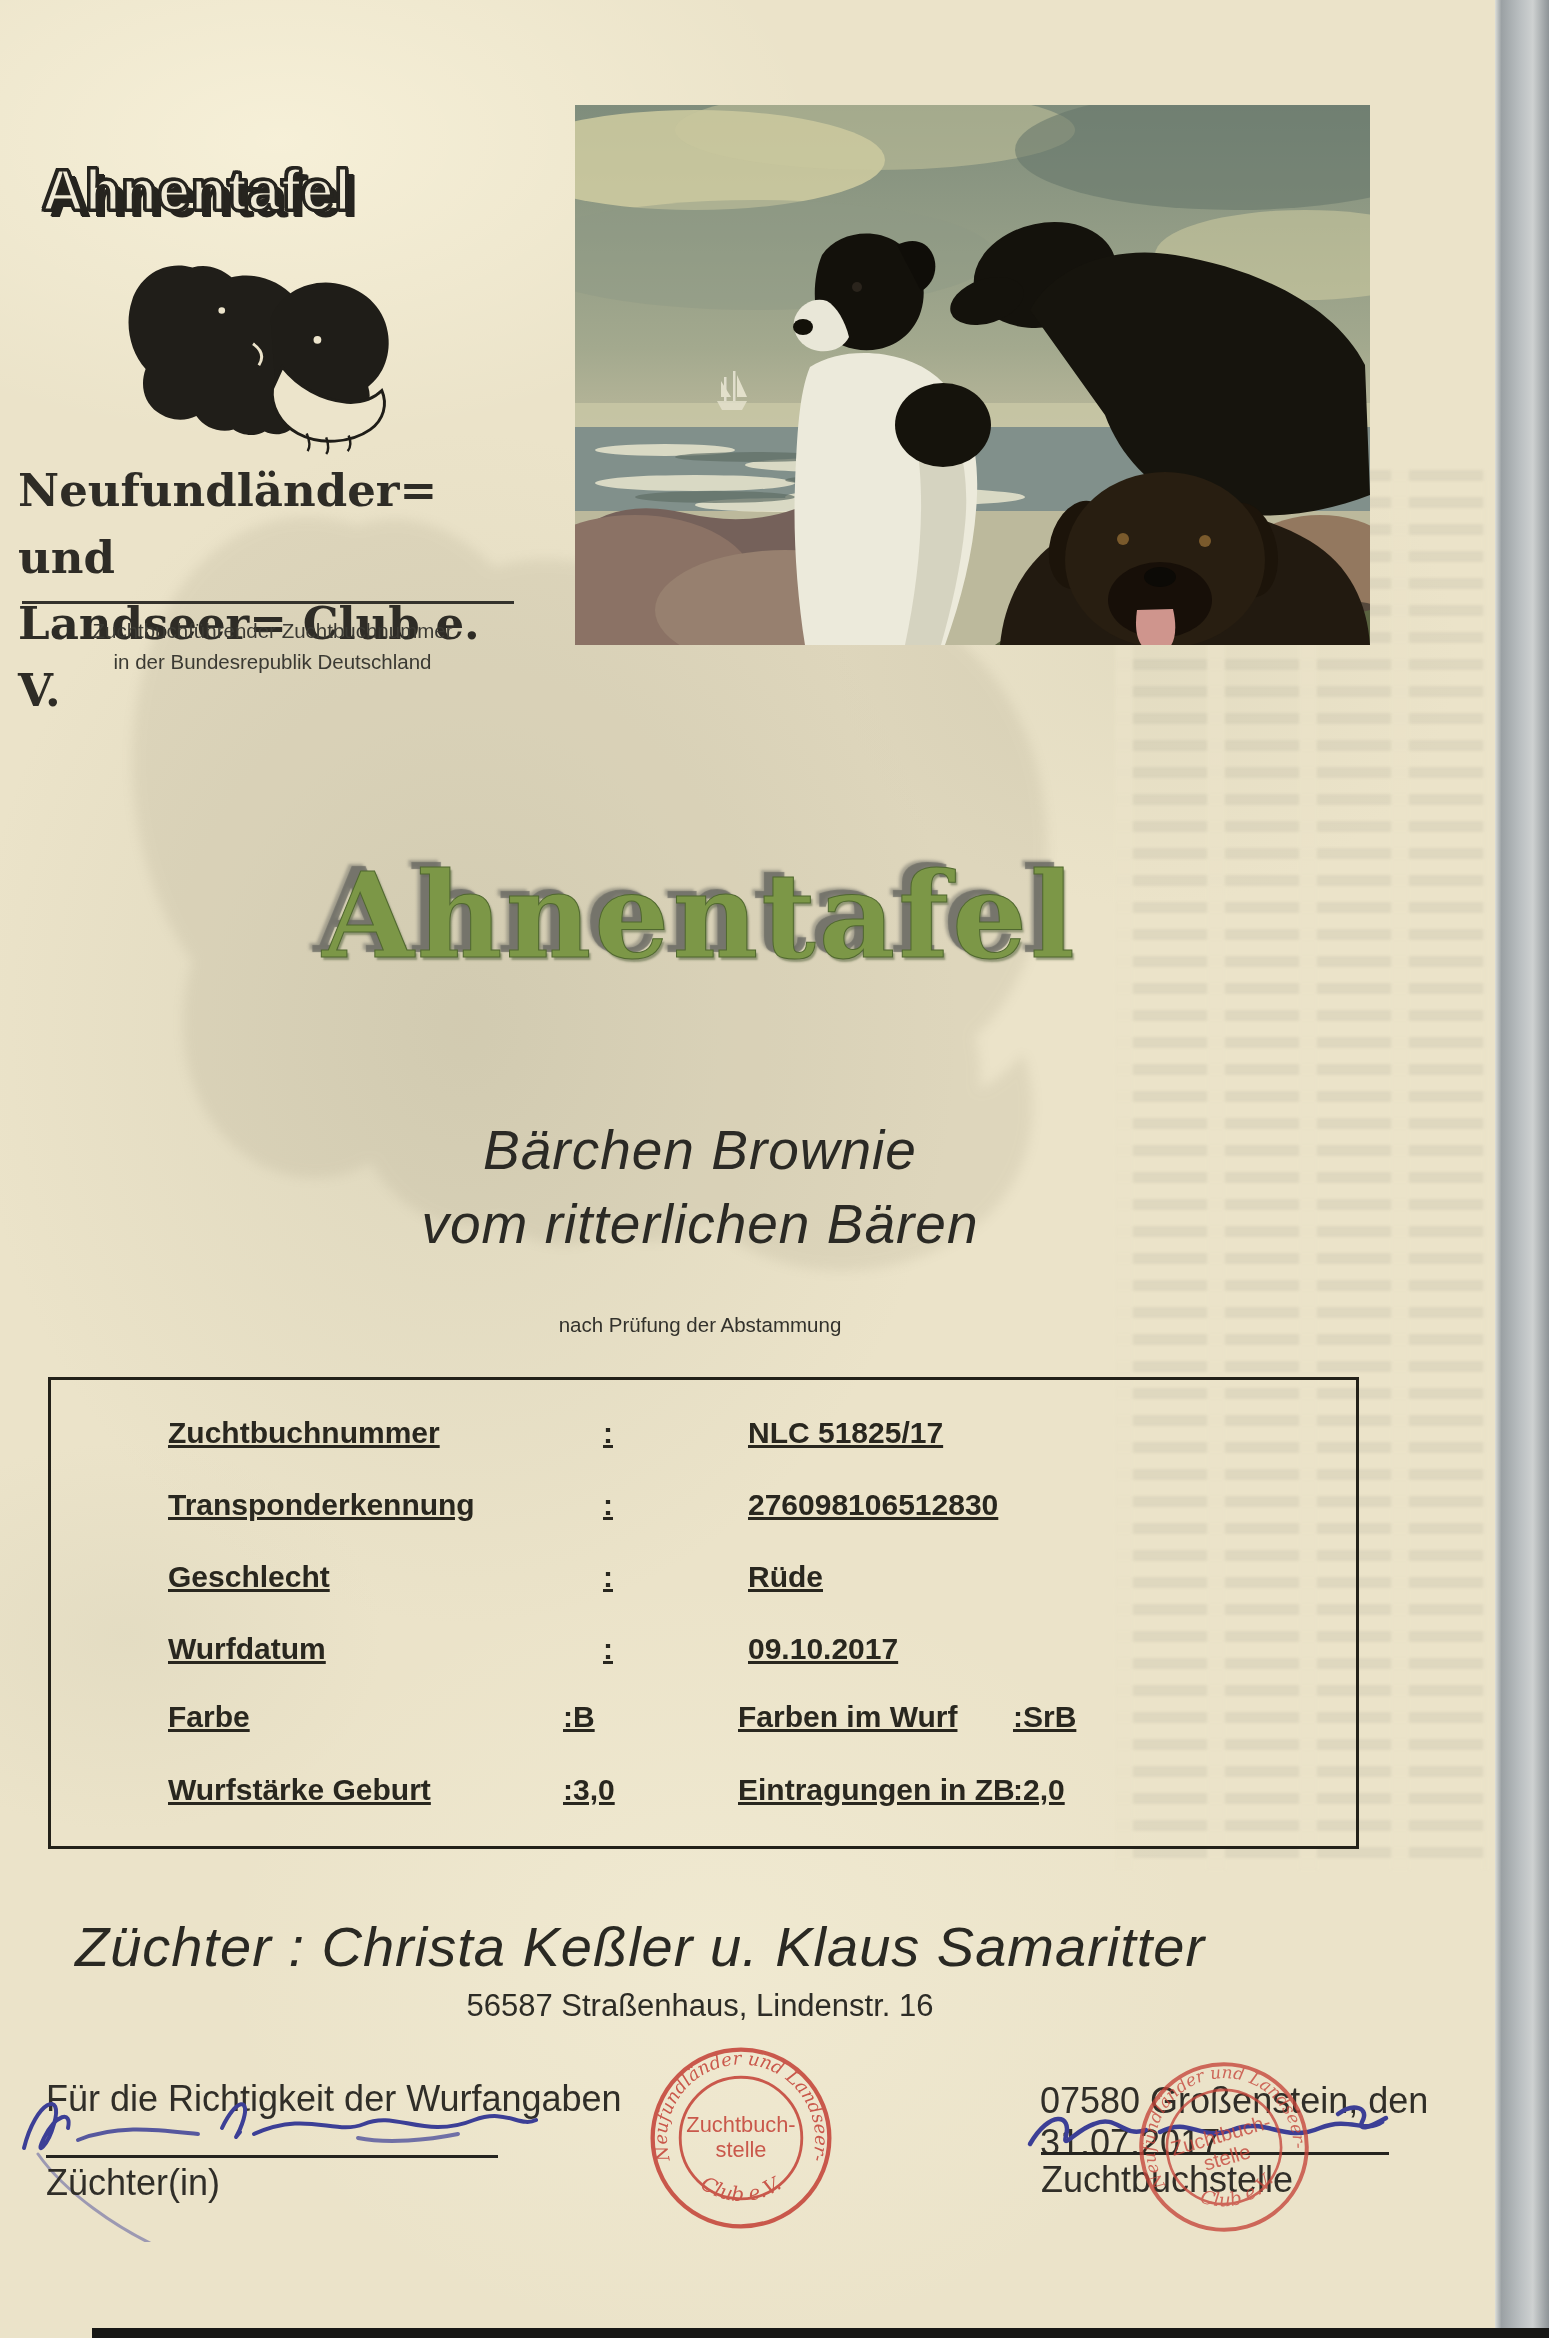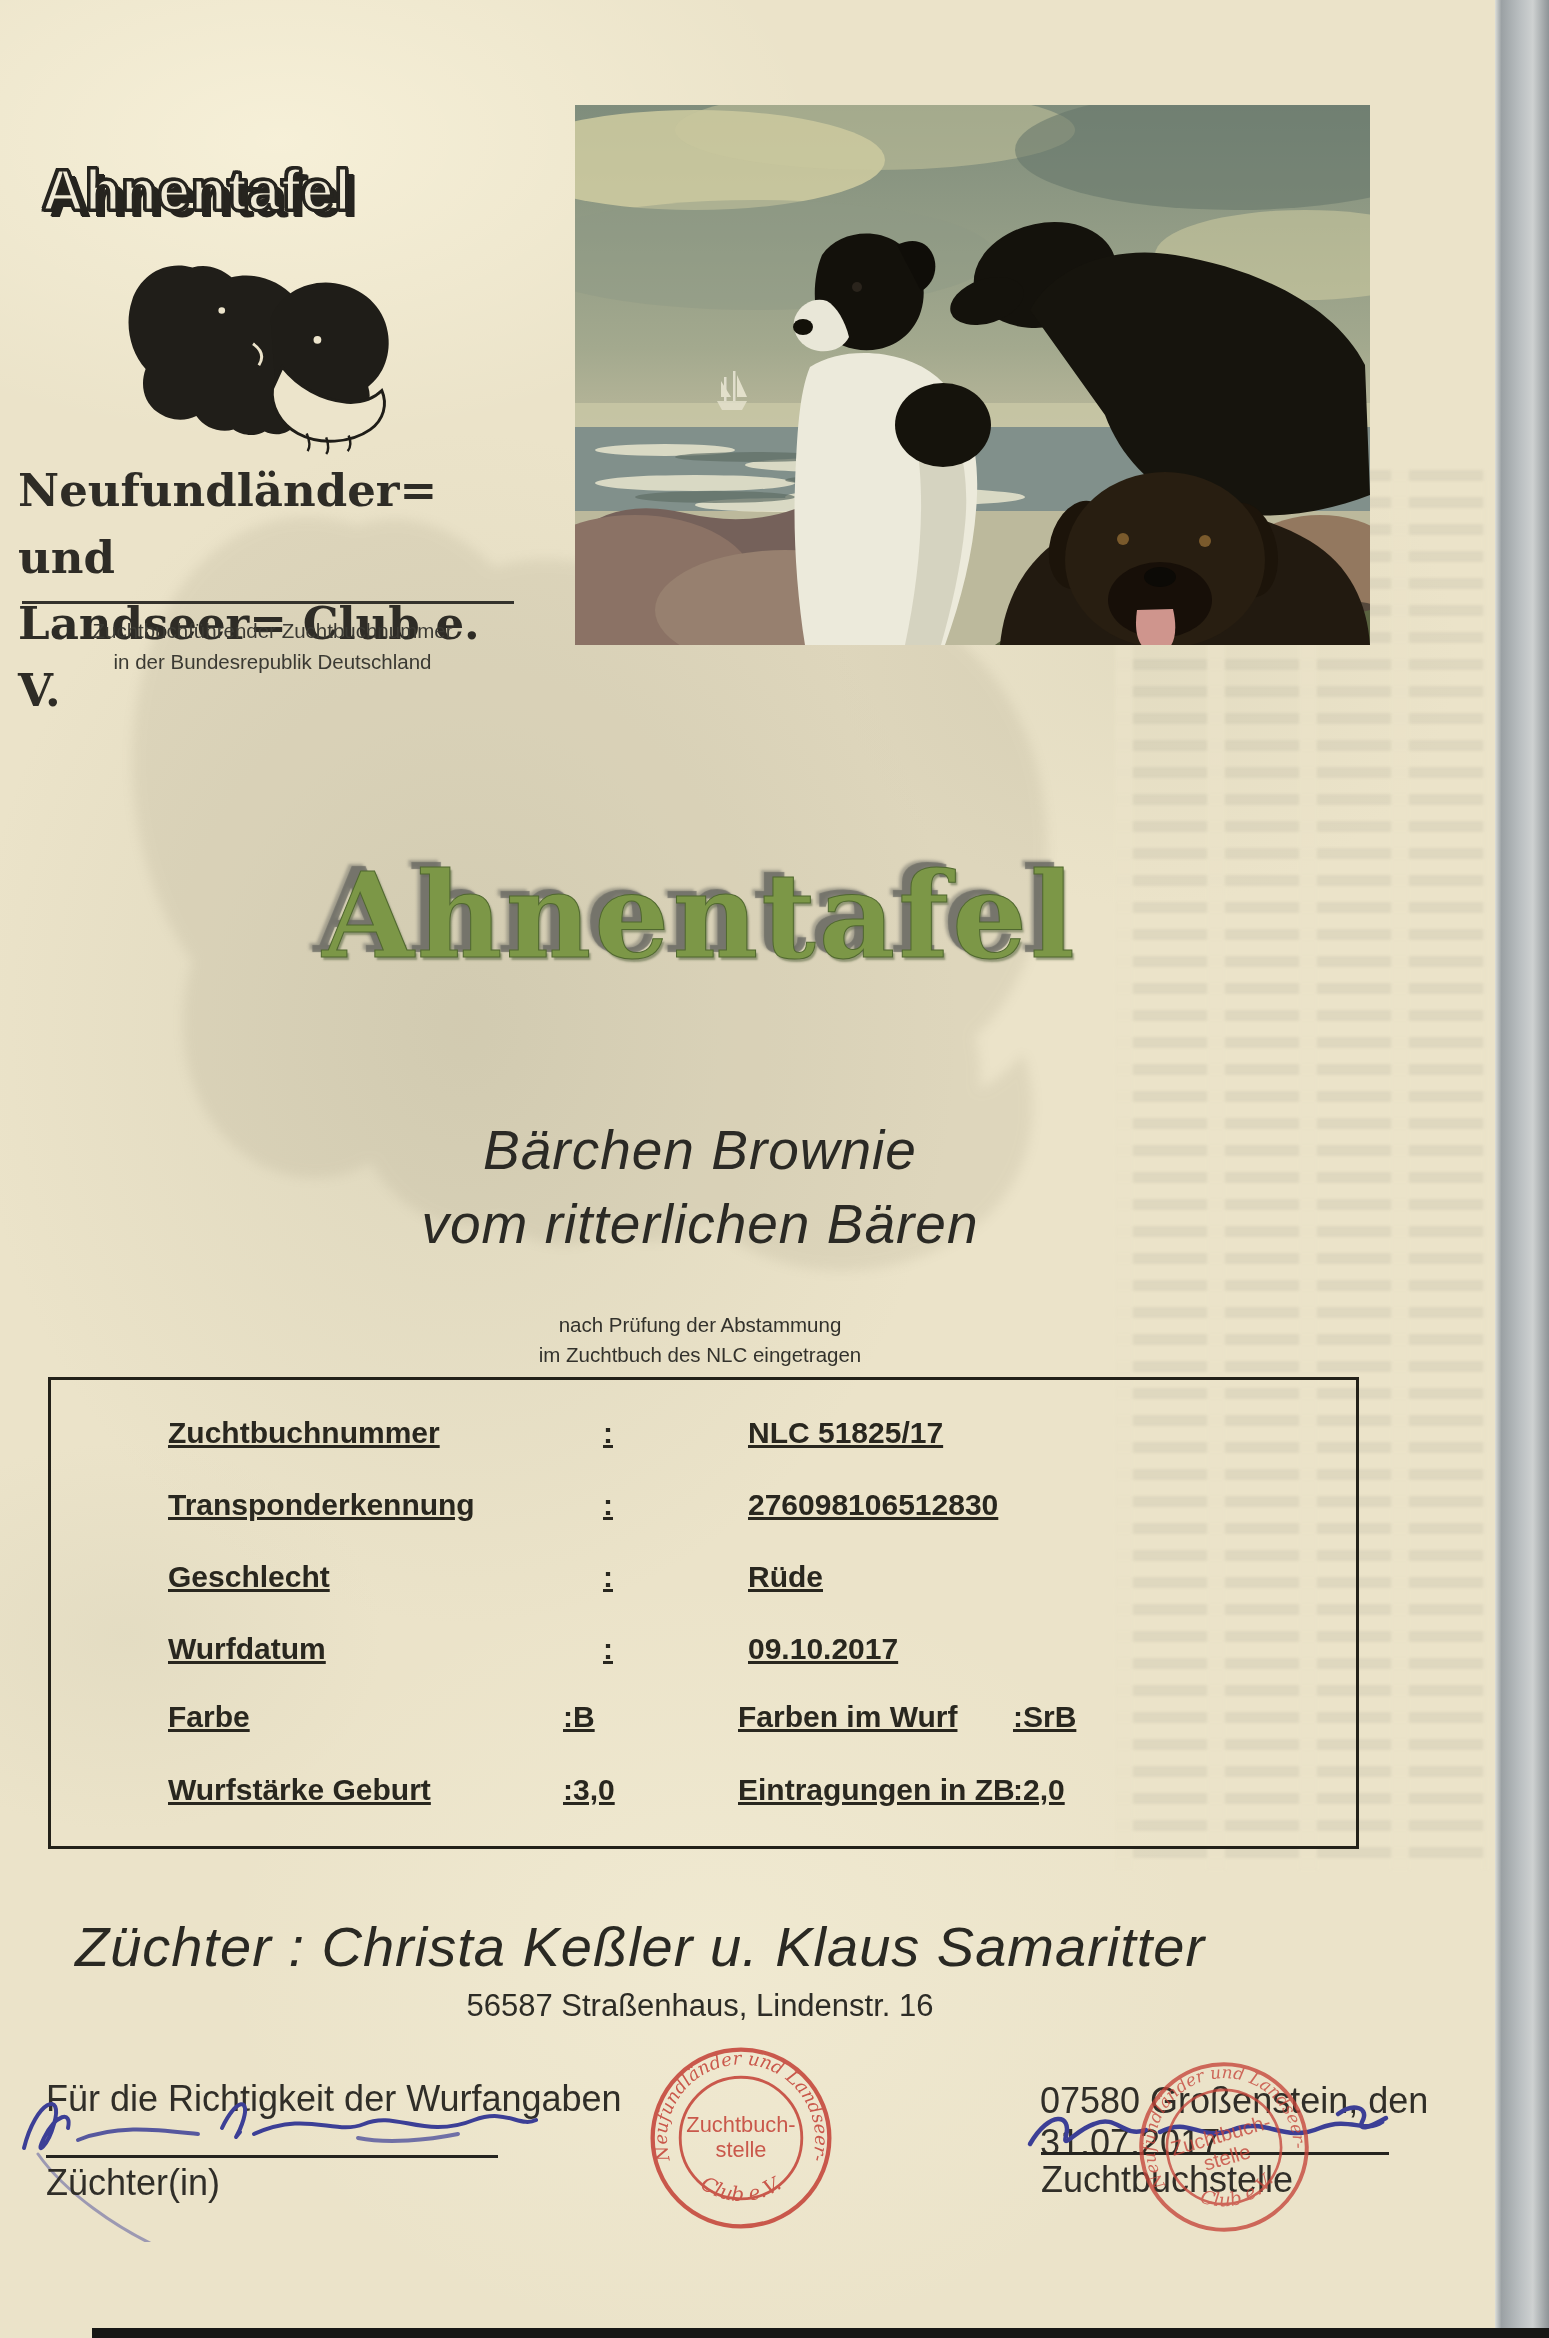--- a/index.html
+++ b/index.html
@@ -163,21 +163,20 @@
       <circle cx="548" cy="434" r="6" fill="#7a5a2c"></circle>
         <circle cx="630" cy="436" r="6" fill="#7a5a2c"></circle>
     </g>
   </svg>
 
   <div class="abs cwrap main-title">Ahnentafel</div>
   <div class="abs cwrap dogname1">Bärchen Brownie</div>
   <div class="abs cwrap dogname2">vom ritterlichen Bären</div>
   <div class="abs cwrap note">
     <div>nach Prüfung der Abstammung</div>
-    <div>im Zuchtbuch des NLC eingetragen</div>
   </div>
 
   <div class="abs tbl">
     <div class="trow" style="top:36px">
       <span class="c1">Zuchtbuchnummer</span>
       <span class="c2">:</span>
       <span class="cv">NLC 51825/17</span>
     </div>
     <div class="trow" style="top:108px">
       <span class="c1">Transponderkennung</span>

